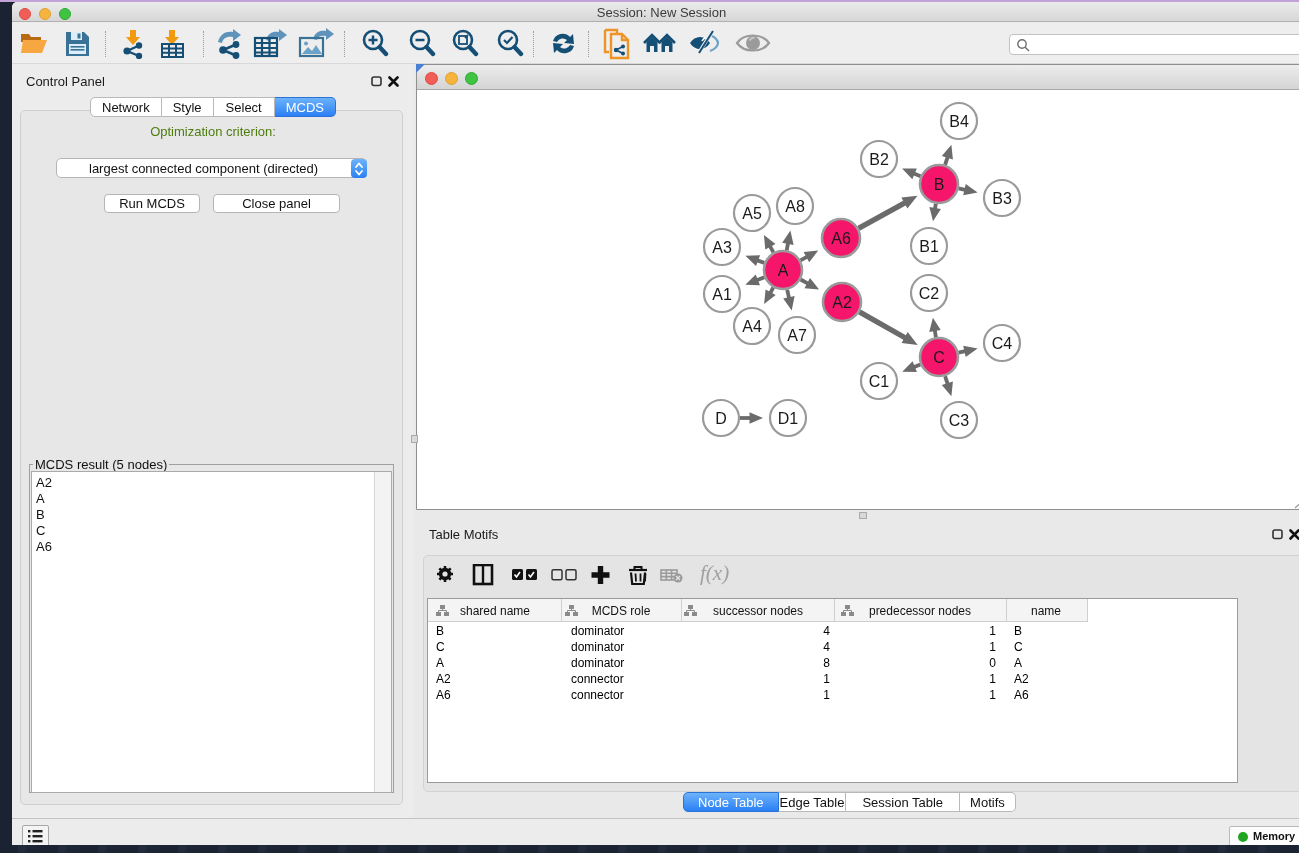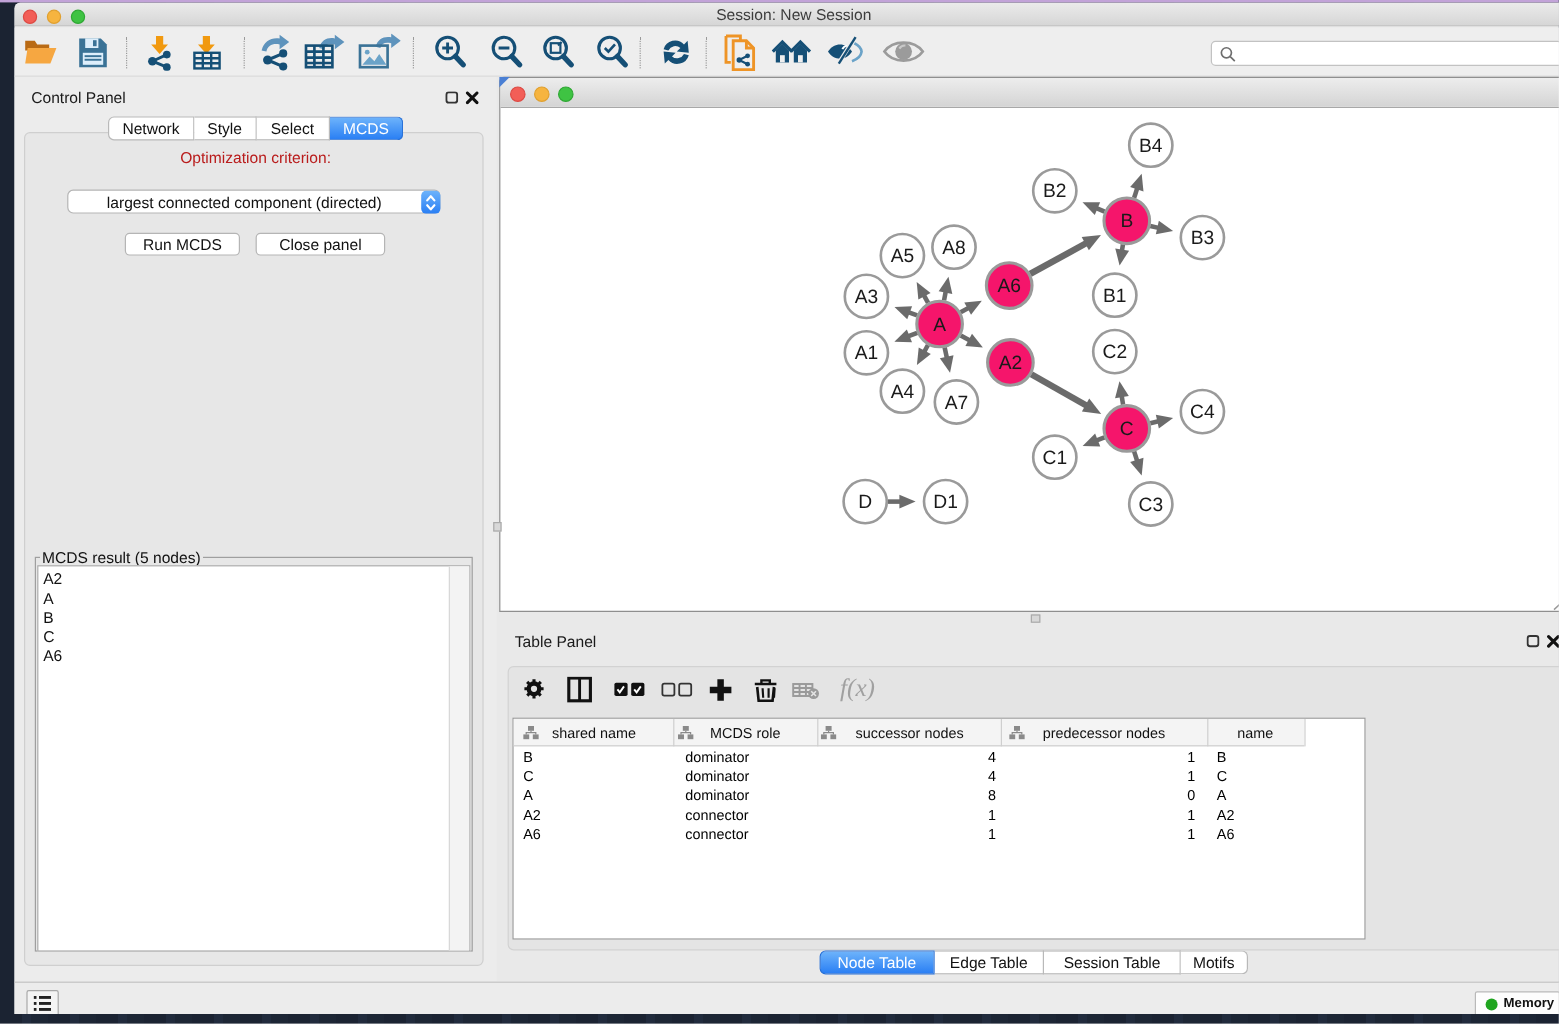--- a/index.html
+++ b/index.html
@@ -43,21 +43,21 @@
   #gtitle { position:absolute; left:0; top:0; width:100%; height:25px;
       background:linear-gradient(#ededed,#d4d4d4); border-bottom:1px solid #a8a8a8;
       border-radius:4px 4px 0 0; }
   #gtitle .title { position:absolute; left:0; right:0; top:5px; text-align:center;
       font-size:13px; font-weight:bold; color:#333; }
   
   #tpanel { position:absolute; left:404px; top:517px; width:895px; height:299px; }
   #tp-head { position:absolute; left:13px; top:8px; font-size:13px; color:#1a1a1a; }
   #tp-pane { position:absolute; left:7px; top:36px; width:881px; height:237px;
       background:#e4e4e4; border:1px solid #d2d2d2; border-radius:5px; }
-  #tp-table { position:absolute; left:11px; top:79px; width:711px; height:185px;
+  #tp-table { position:absolute; left:11px; top:79px; width:811px; height:185px;
       background:#fff; border:1px solid #9b9b9b; font-size:12px; overflow:hidden; }
   
   #statusbar { position:absolute; left:0; top:816px; width:100%; height:29px;
       background:#ececec; border-top:1px solid #c3c3c3; }
   .thdiv { position:absolute; top:0; height:23px; width:0; border-left:1px solid #cfcfcf; }
   .colicon { position:absolute; top:6px; }
   .th { position:absolute; top:5px; text-align:center; font-size:12px; color:#111; }
   .tr { position:absolute; left:0; width:871px; height:16px; font-size:12px; color:#000; }
   .tr span { position:absolute; top:1px; }
   .c1 { left:8px; } .c2 { left:143px; } .c3 { left:0; width:402px; text-align:right; }
@@ -208,32 +208,32 @@
     <svg style="position:absolute;left:376px;top:12px;" width="11" height="11" viewBox="0 0 11 11">
         <path d="M1.5 1.5 L9.5 9.5 M9.5 1.5 L1.5 9.5" stroke="#111" stroke-width="2.6" stroke-linecap="round"></path>
       </svg>
     <div id="cp-pane"></div>
     <div class="tabrow" style="left:78px;top:33px;">
       <div class="tab first">Network</div>
         <div class="tab">Style</div>
         <div class="tab" style="padding:0 12px;">Select</div>
         <div class="tab sel last">MCDS</div>
     </div>
-    <div style="position:absolute;left:0;width:402px;top:60px;text-align:center;font-size:13px;color:#b91c1c;">Optimization criterion:</div>
+    <div style="position:absolute;left:0;width:402px;top:60px;text-align:center;font-size:13px;color:#4d7c0f;">Optimization criterion:</div>
     <div id="combo" style="position:absolute;left:44px;top:94px;width:311px;height:20px;background:#fff;border:1px solid #b5b5b5;border-radius:5px;">
       <span style="position:absolute;left:12px;top:2px;font-size:13px;color:#111;padding-left:20px;">largest connected component (directed)</span>
       <span id="combo-btn" style="position:absolute;right:-1px;top:0px;width:16px;height:19px;background:linear-gradient(#6db3fb,#2a7ff4);border-radius:4px;">
         <svg style="position:absolute;left:3px;top:3px;" width="10" height="14" viewBox="0 0 10 14">
           <path d="M2 5 L5 1.5 L8 5" fill="none" stroke="#fff" stroke-width="1.8" stroke-linecap="round" stroke-linejoin="round"></path>
           <path d="M2 9 L5 12.5 L8 9" fill="none" stroke="#fff" stroke-width="1.8" stroke-linecap="round" stroke-linejoin="round"></path>
         </svg>
       </span>
     </div>
     <div class="btn" style="left:92px;top:130px;width:96px;height:19px;line-height:18px;">Run MCDS</div>
-    <div class="btn" style="left:201px;top:130px;width:108px;height:19px;line-height:18px;">Close panel</div>
+    <div class="btn" style="left:201px;top:130px;width:127px;height:19px;line-height:18px;">Close panel</div>
     <fieldset id="mcdsbox" style="position:absolute;left:17px;top:393px;width:365px;height:336px;border:1px solid #9f9f9f;">
       <legend style="font-size:13px;color:#111;padding:0 2px;margin-left:3px;">MCDS result (5 nodes)</legend>
     </fieldset>
     <div id="mcdslist" style="position:absolute;left:19px;top:407px;width:361px;height:322px;background:#fff;border:1px solid #aaa;font-size:13px;color:#111;">
       <div style="padding:3px 0 0 4px;line-height:16px;">A2<br>A<br>B<br>C<br>A6</div>
       <div style="position:absolute;right:0;top:0;width:17px;height:100%;background:#f3f3f3;border-left:1px solid #d8d8d8;"></div>
     </div>
   </div>
   <div id="mdi"></div>
   <div id="gwin">
@@ -321,21 +321,21 @@
           <text x="512" y="209.5" font-size="16" fill="#1a1a1a" text-anchor="middle">C2</text>
           <text x="585" y="259.5" font-size="16" fill="#1a1a1a" text-anchor="middle">C4</text>
           <text x="462" y="297.5" font-size="16" fill="#1a1a1a" text-anchor="middle">C1</text>
           <text x="542" y="336.5" font-size="16" fill="#1a1a1a" text-anchor="middle">C3</text>
           <text x="304" y="334.5" font-size="16" fill="#1a1a1a" text-anchor="middle">D</text>
           <text x="371" y="334.5" font-size="16" fill="#1a1a1a" text-anchor="middle">D1</text>
         </svg>
       </div>
   </div>
   <div id="tpanel">
-    <div id="tp-head">Table Panel</div>
+    <div id="tp-head">Table Motifs</div>
     <svg style="position:absolute;left:856px;top:10px;" width="11" height="11" viewBox="0 0 11 11">
         <rect x="1" y="1" width="9" height="8.5" rx="2" fill="none" stroke="#333" stroke-width="1.6"></rect>
       </svg>
     <svg style="position:absolute;left:873px;top:10px;" width="11" height="11" viewBox="0 0 11 11">
         <path d="M1.5 1.5 L9.5 9.5 M9.5 1.5 L1.5 9.5" stroke="#111" stroke-width="2.6" stroke-linecap="round"></path>
       </svg>
     <div id="tp-pane"></div>
 
     <svg style="position:absolute;left:20px;top:45px;" width="290" height="22" viewBox="0 0 290 22">
 
@@ -454,21 +454,21 @@
       <div class="tr" style="top:88px;">
           <span class="c1">A6</span>
           <span class="c2">connector</span>
           <span class="c3">1</span>
           <span class="c4">1</span>
           <span class="c5">A6</span>
         </div>
     </div>
     <div class="tabrow" style="left:267px;top:273px;">
       <div class="tab first sel" style="padding:0 14px;">Node Table</div>
-        <div class="tab" style="padding:0 13px;">Edge Table</div>
+        <div class="tab" style="padding:0 1px;">Edge Table</div>
         <div class="tab" style="padding:0 16px;">Session Table</div>
         <div class="tab last" style="padding:0 10px;">Motifs</div>
     </div>
   </div>
   <div id="statusbar">
     <div style="position:absolute;left:10px;top:6px;width:27px;height:22px;background:#f4f4f4;border:1px solid #a8a8a8;border-radius:2px;">
       <svg style="position:absolute;left:5px;top:4px;" width="15" height="13" viewBox="0 0 15 13">
         <g fill="#222">
             <rect x="0" y="0" width="2.4" height="2.4"></rect>
             <rect x="0" y="5" width="2.4" height="2.4"></rect>

